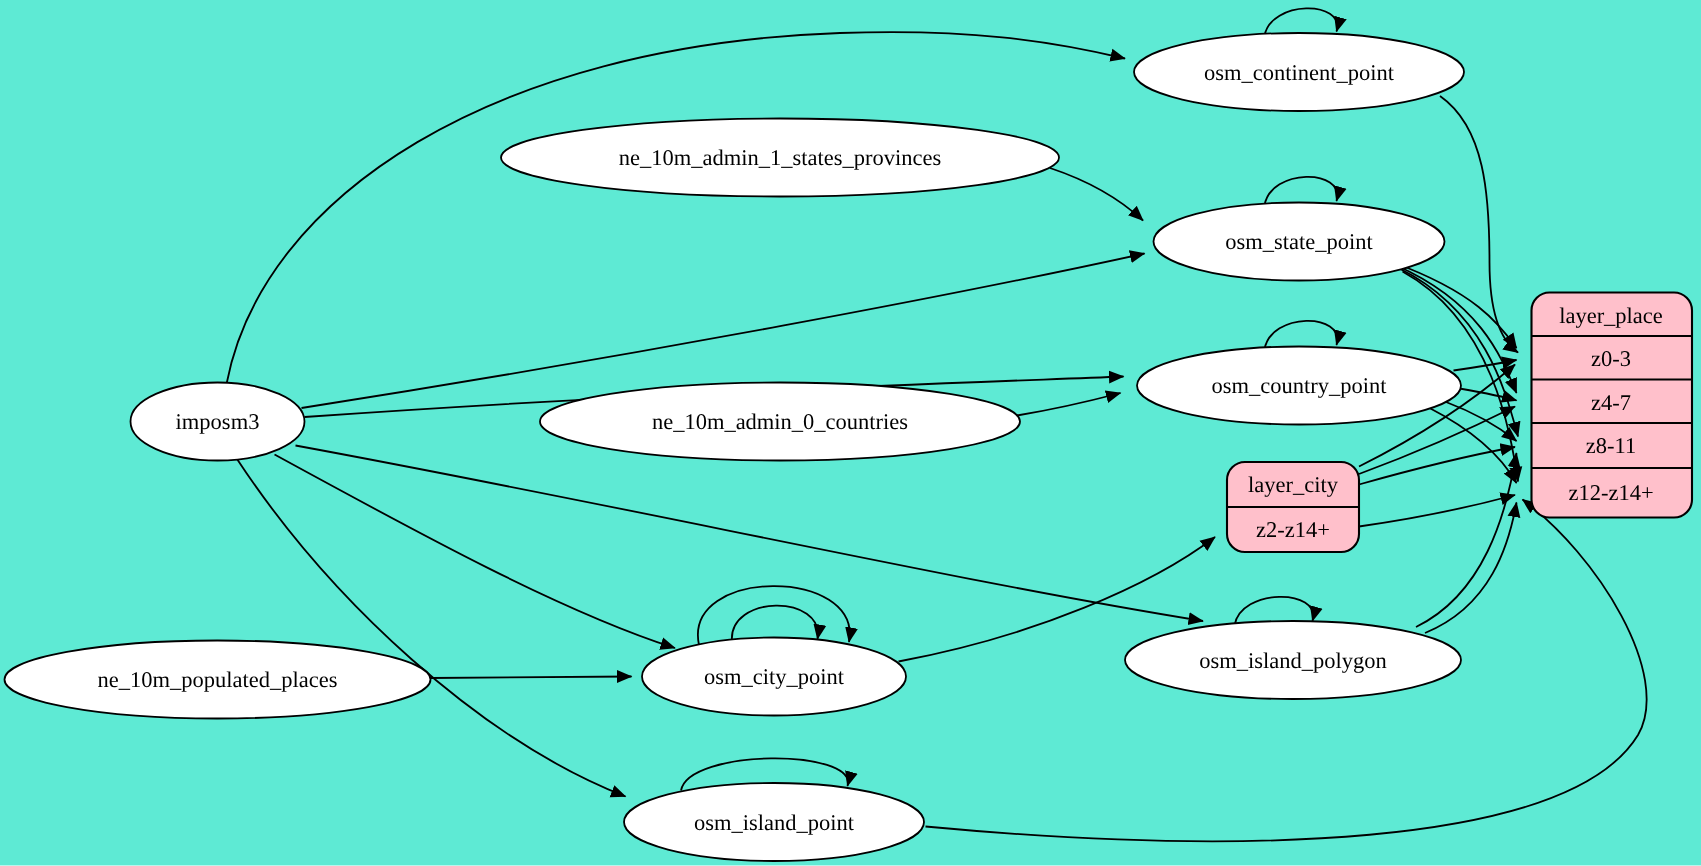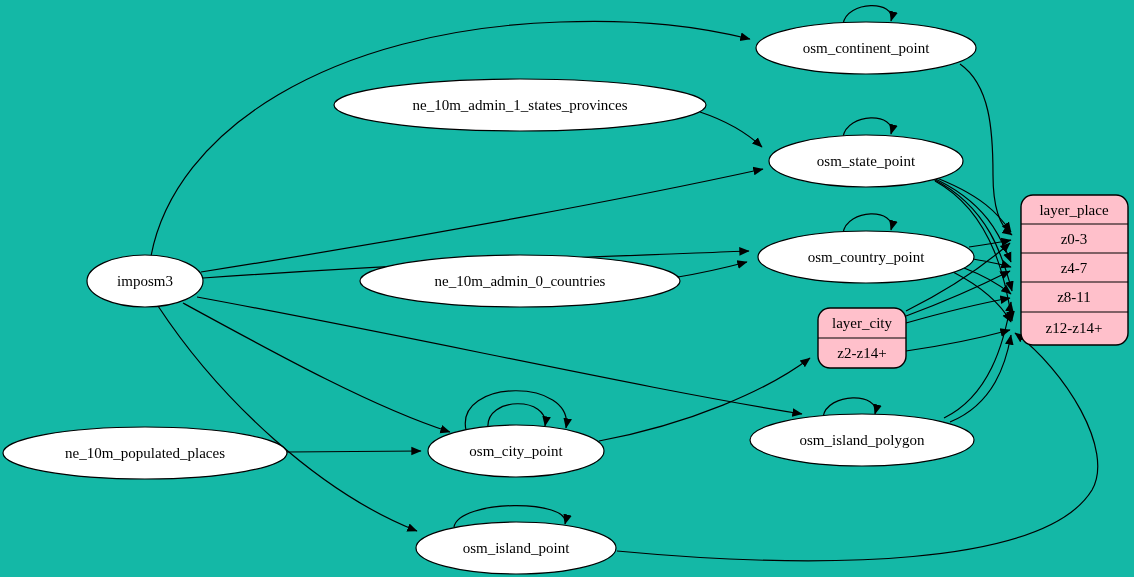--- a/index.html
+++ b/index.html
@@ -1,16 +1,16 @@
 <!DOCTYPE html>
 <html><head>
 <meta charset="utf-8">
 <style>
   html,body{margin:0;padding:0;background:#ffffff;}
-  .stage{width:1134px;height:577px;position:relative;background:#14b8a6;overflow:hidden;}
+  .stage{width:1134px;height:577px;position:relative;background:#5eead4;overflow:hidden;}
   svg{display:block;}
   .edge{fill:none;stroke:#000;stroke-width:1.2px;}
   .node-ellipse{fill:#ffffff;stroke:#000;stroke-width:1.2px;}
   .record-rect{fill:#ffc0cb;stroke:#000;stroke-width:1.4px;}
   .record-div{stroke:#000;stroke-width:1.2px;}
   text{font-family:"Liberation Serif","DejaVu Serif",serif;font-size:15px;fill:#000;
        text-anchor:middle;}
 </style>
 </head>
 <body>

